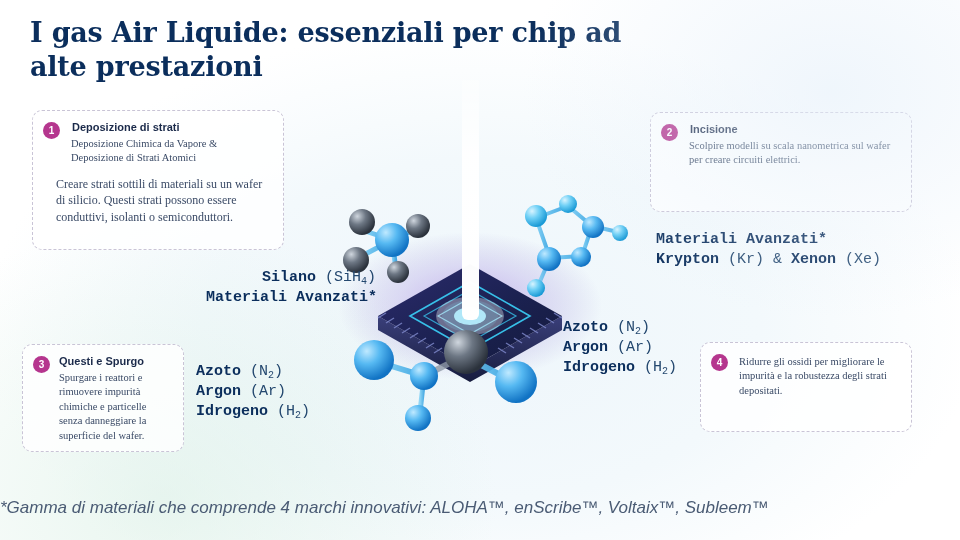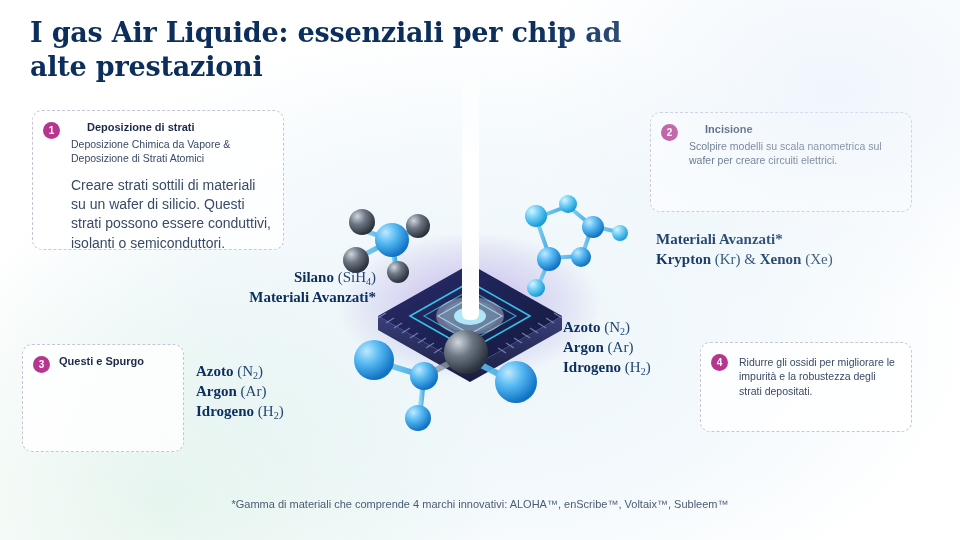--- a/index.html
+++ b/index.html
@@ -75,77 +75,79 @@
     height: 17px;
     border-radius: 50%;
     background: #b5368e;
     color: #ffffff;
     font-size: 10px;
     font-weight: bold;
     line-height: 17px;
     text-align: center;
   }
   .card .head {
-    margin-left: 42px;
+    margin-left: 27px;
     font-size: 11px;
     font-weight: bold;
     color: #1b2a4a;
     line-height: 1.25;
   }
   .card .body {
     margin-left: 26px;
     margin-top: 2px;
     font-size: 10.5px;
     color: #3a4a66;
     line-height: 1.38;
+    font-family: Liberation Serif, serif;
   }
   .card .body2 {
-    margin-left: 26px;
+    margin-left: 11px;
     margin-top: 10px;
-    font-size: 14px;
+    font-size: 12px;
     color: #3a4a66;
     line-height: 1.38;
+    font-family: Liberation Serif, serif;
   }
   .card.left-narrow .head,
   .card.left-narrow .body,
   .card.left-narrow .body2 { margin-left: 24px; }
 
   #card1 { left: 32px;  top: 110px; width: 252px; height: 140px; }
   #card2 { left: 650px; top: 112px; width: 262px; height: 100px; }
   #card3 { left: 22px;  top: 344px; width: 162px; height: 108px; }
   #card4 { left: 700px; top: 342px; width: 212px; height: 90px; }
 
   
   .gaslabel {
     position: absolute;
-    font-family: Liberation Serif, serif;
+    font-family: Liberation Mono, monospace;
     color: #0b2e5c;
     font-size: 15px;
     line-height: 1.32;
     white-space: nowrap;
   }
   .gaslabel b { font-weight: bold; }
   .gaslabel .lt { font-weight: normal; color: #24486f; }
   .gaslabel sub { font-size: 10px; vertical-align: baseline; position: relative; top: 3px; }
 
   #lblSilano   { left: 206px; top: 268px; text-align: right; width: 170px; }
   #lblAdv      { left: 656px; top: 230px; }
   #lblCenter   { left: 196px; top: 362px; }
   #lblRight    { left: 563px; top: 318px; }
 
   
   .footnote {
     position: absolute;
     left: 0;
     right: 0;
     top: 498px;
-    text-align: center;
-    font-size: 11px;
+    font-size: 17px;
     color: #4a5b74;
     font-family: "Liberation Sans", sans-serif;
+    font-style: italic;
   }
 
   
   #art {
     position: absolute;
     left: 300px;
     top: 80px;
     width: 380px;
     height: 380px;
   }
@@ -289,20 +291,21 @@
 
   <div class="card" id="card2">
     <div class="num">2</div>
     <div class="head">Incisione</div>
     <div class="body">Scolpire modelli su scala nanometrica sul wafer per creare circuiti elettrici.</div>
   </div>
 
   <div class="card left-narrow" id="card3">
     <div class="num">3</div>
     <div class="head">Questi e Spurgo</div>
+    <div class="body">Spurgare i reattori e rimuovere impurità chimiche e particelle senza danneggiare la superficie del wafer.</div>
   </div>
 
   <div class="card" id="card4">
     <div class="num">4</div>
     <div class="body">Ridurre gli ossidi per migliorare le impurità e la robustezza degli strati depositati.</div>
   </div>
 
   <div class="gaslabel" id="lblSilano">
     <div>
       <b>Silano</b><span class="lt"> (SiH</span><span class="lt"><sub>4</sub></span><span class="lt">)</span>

